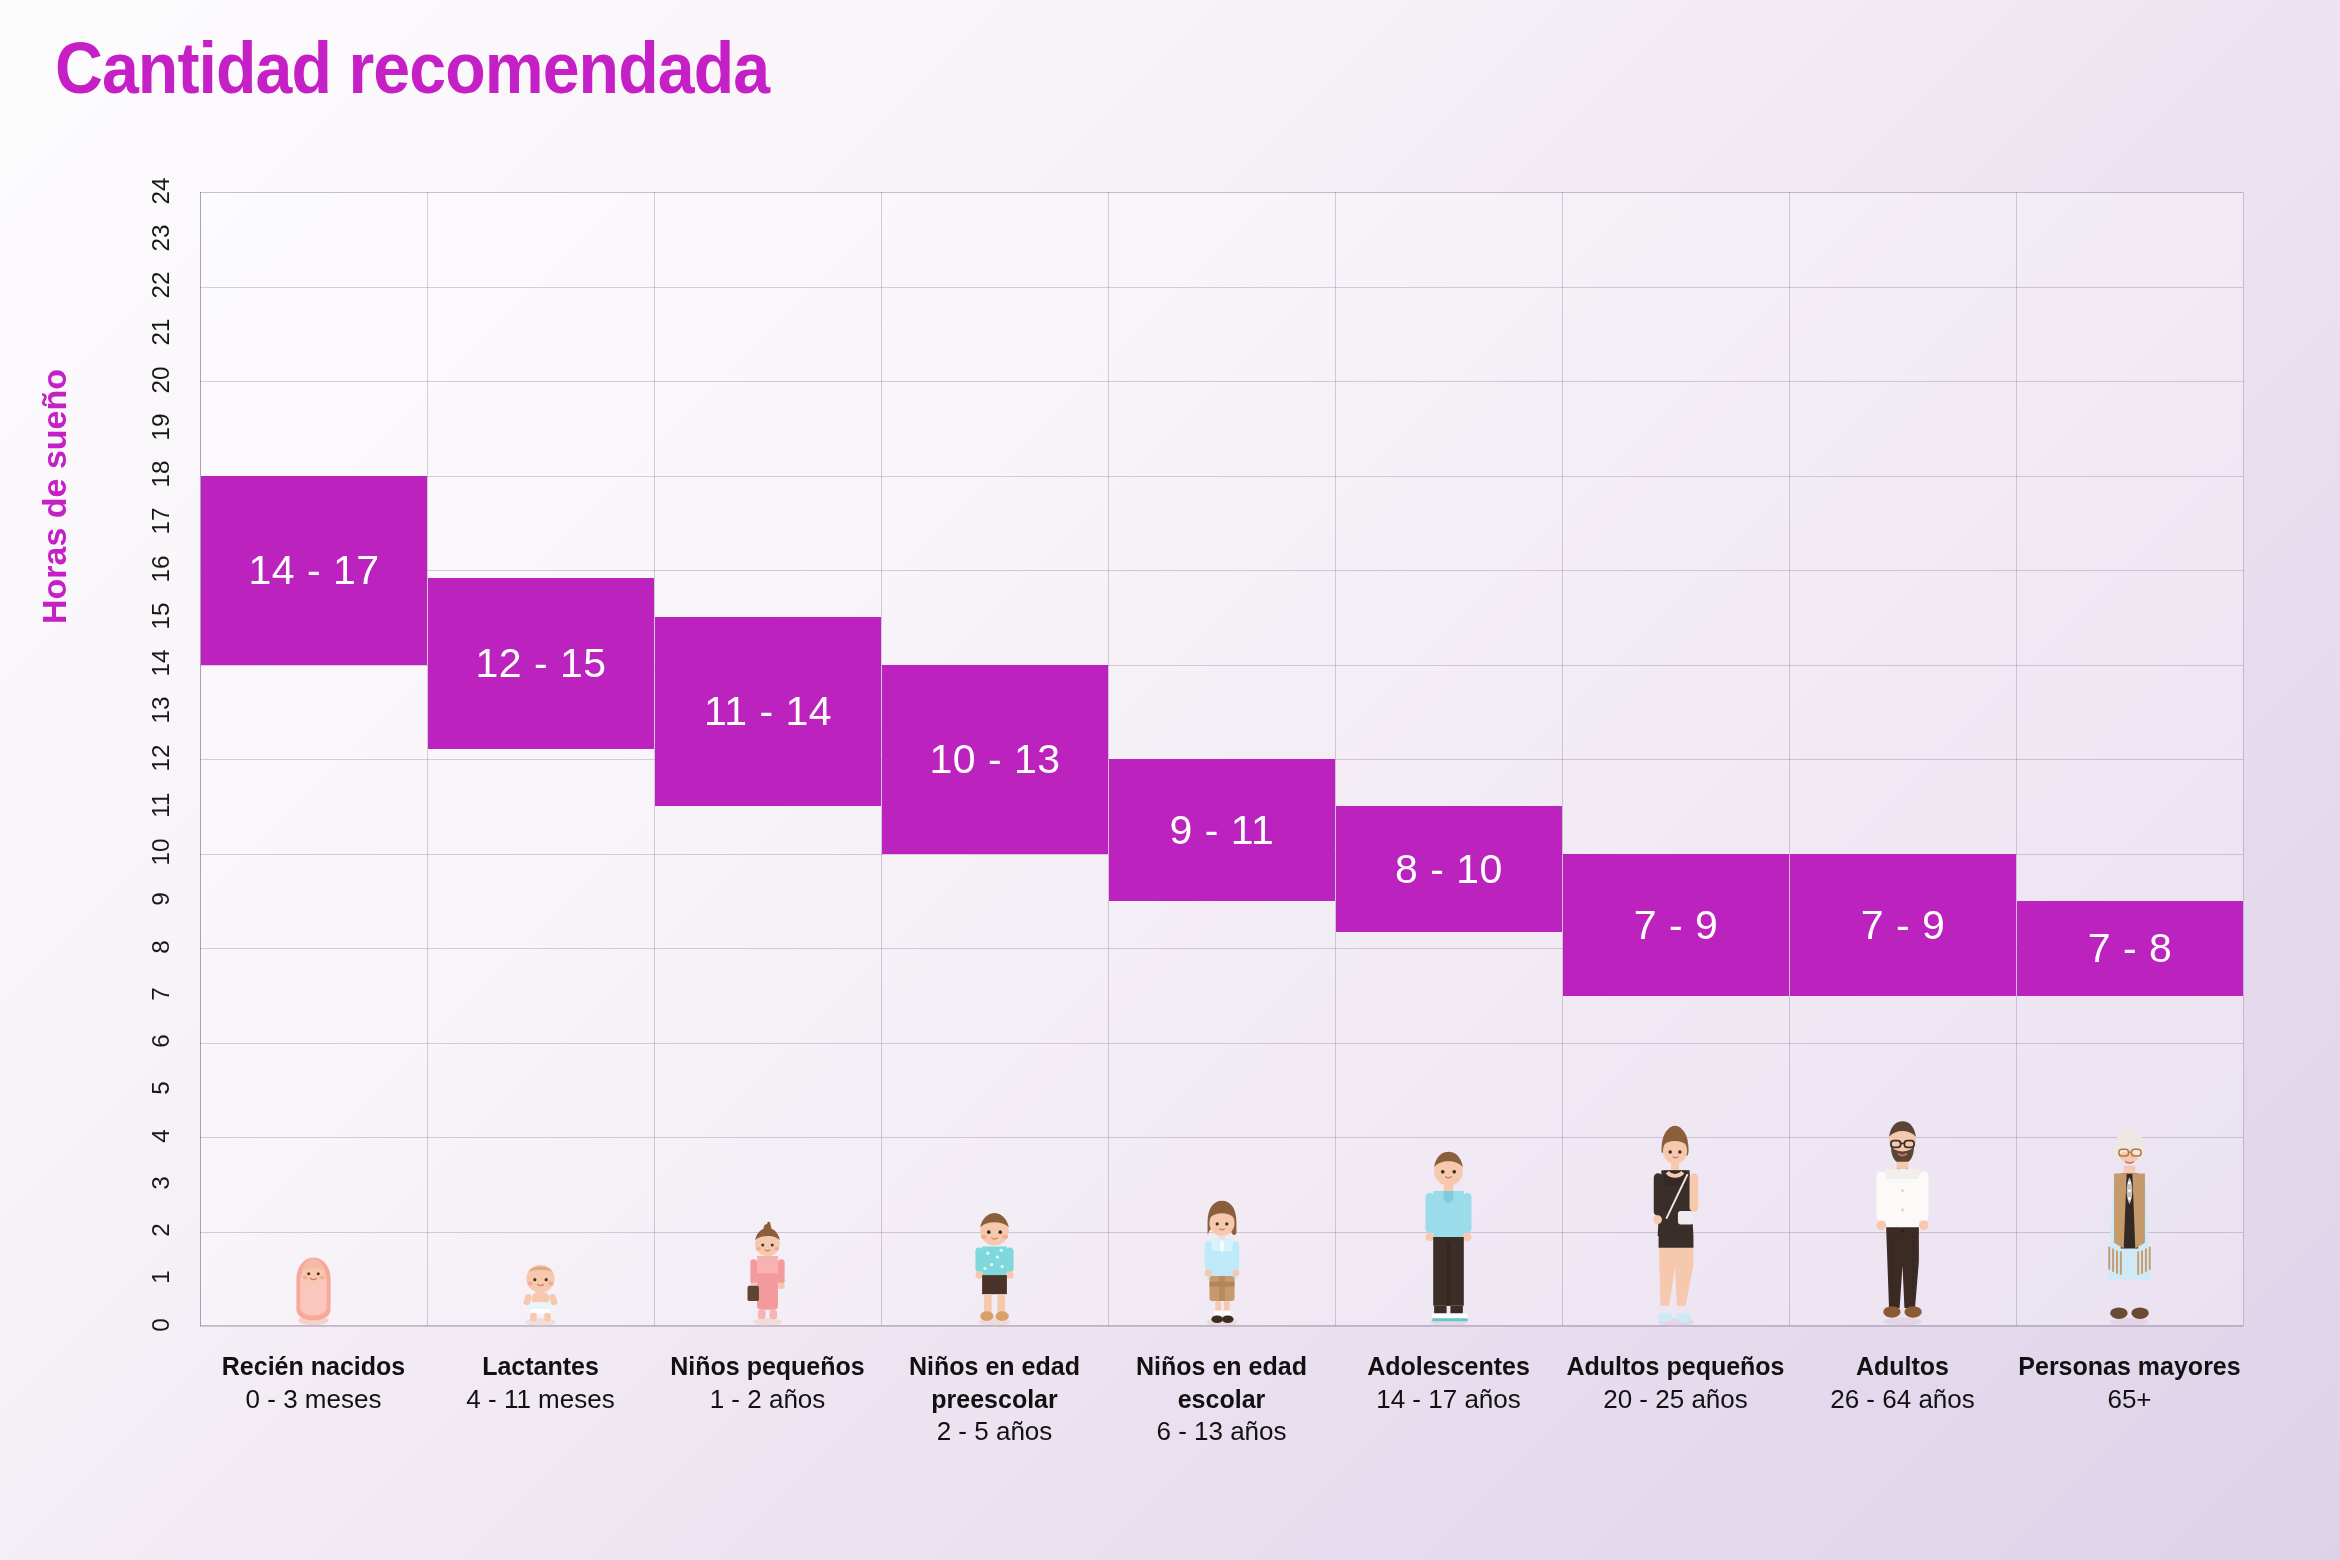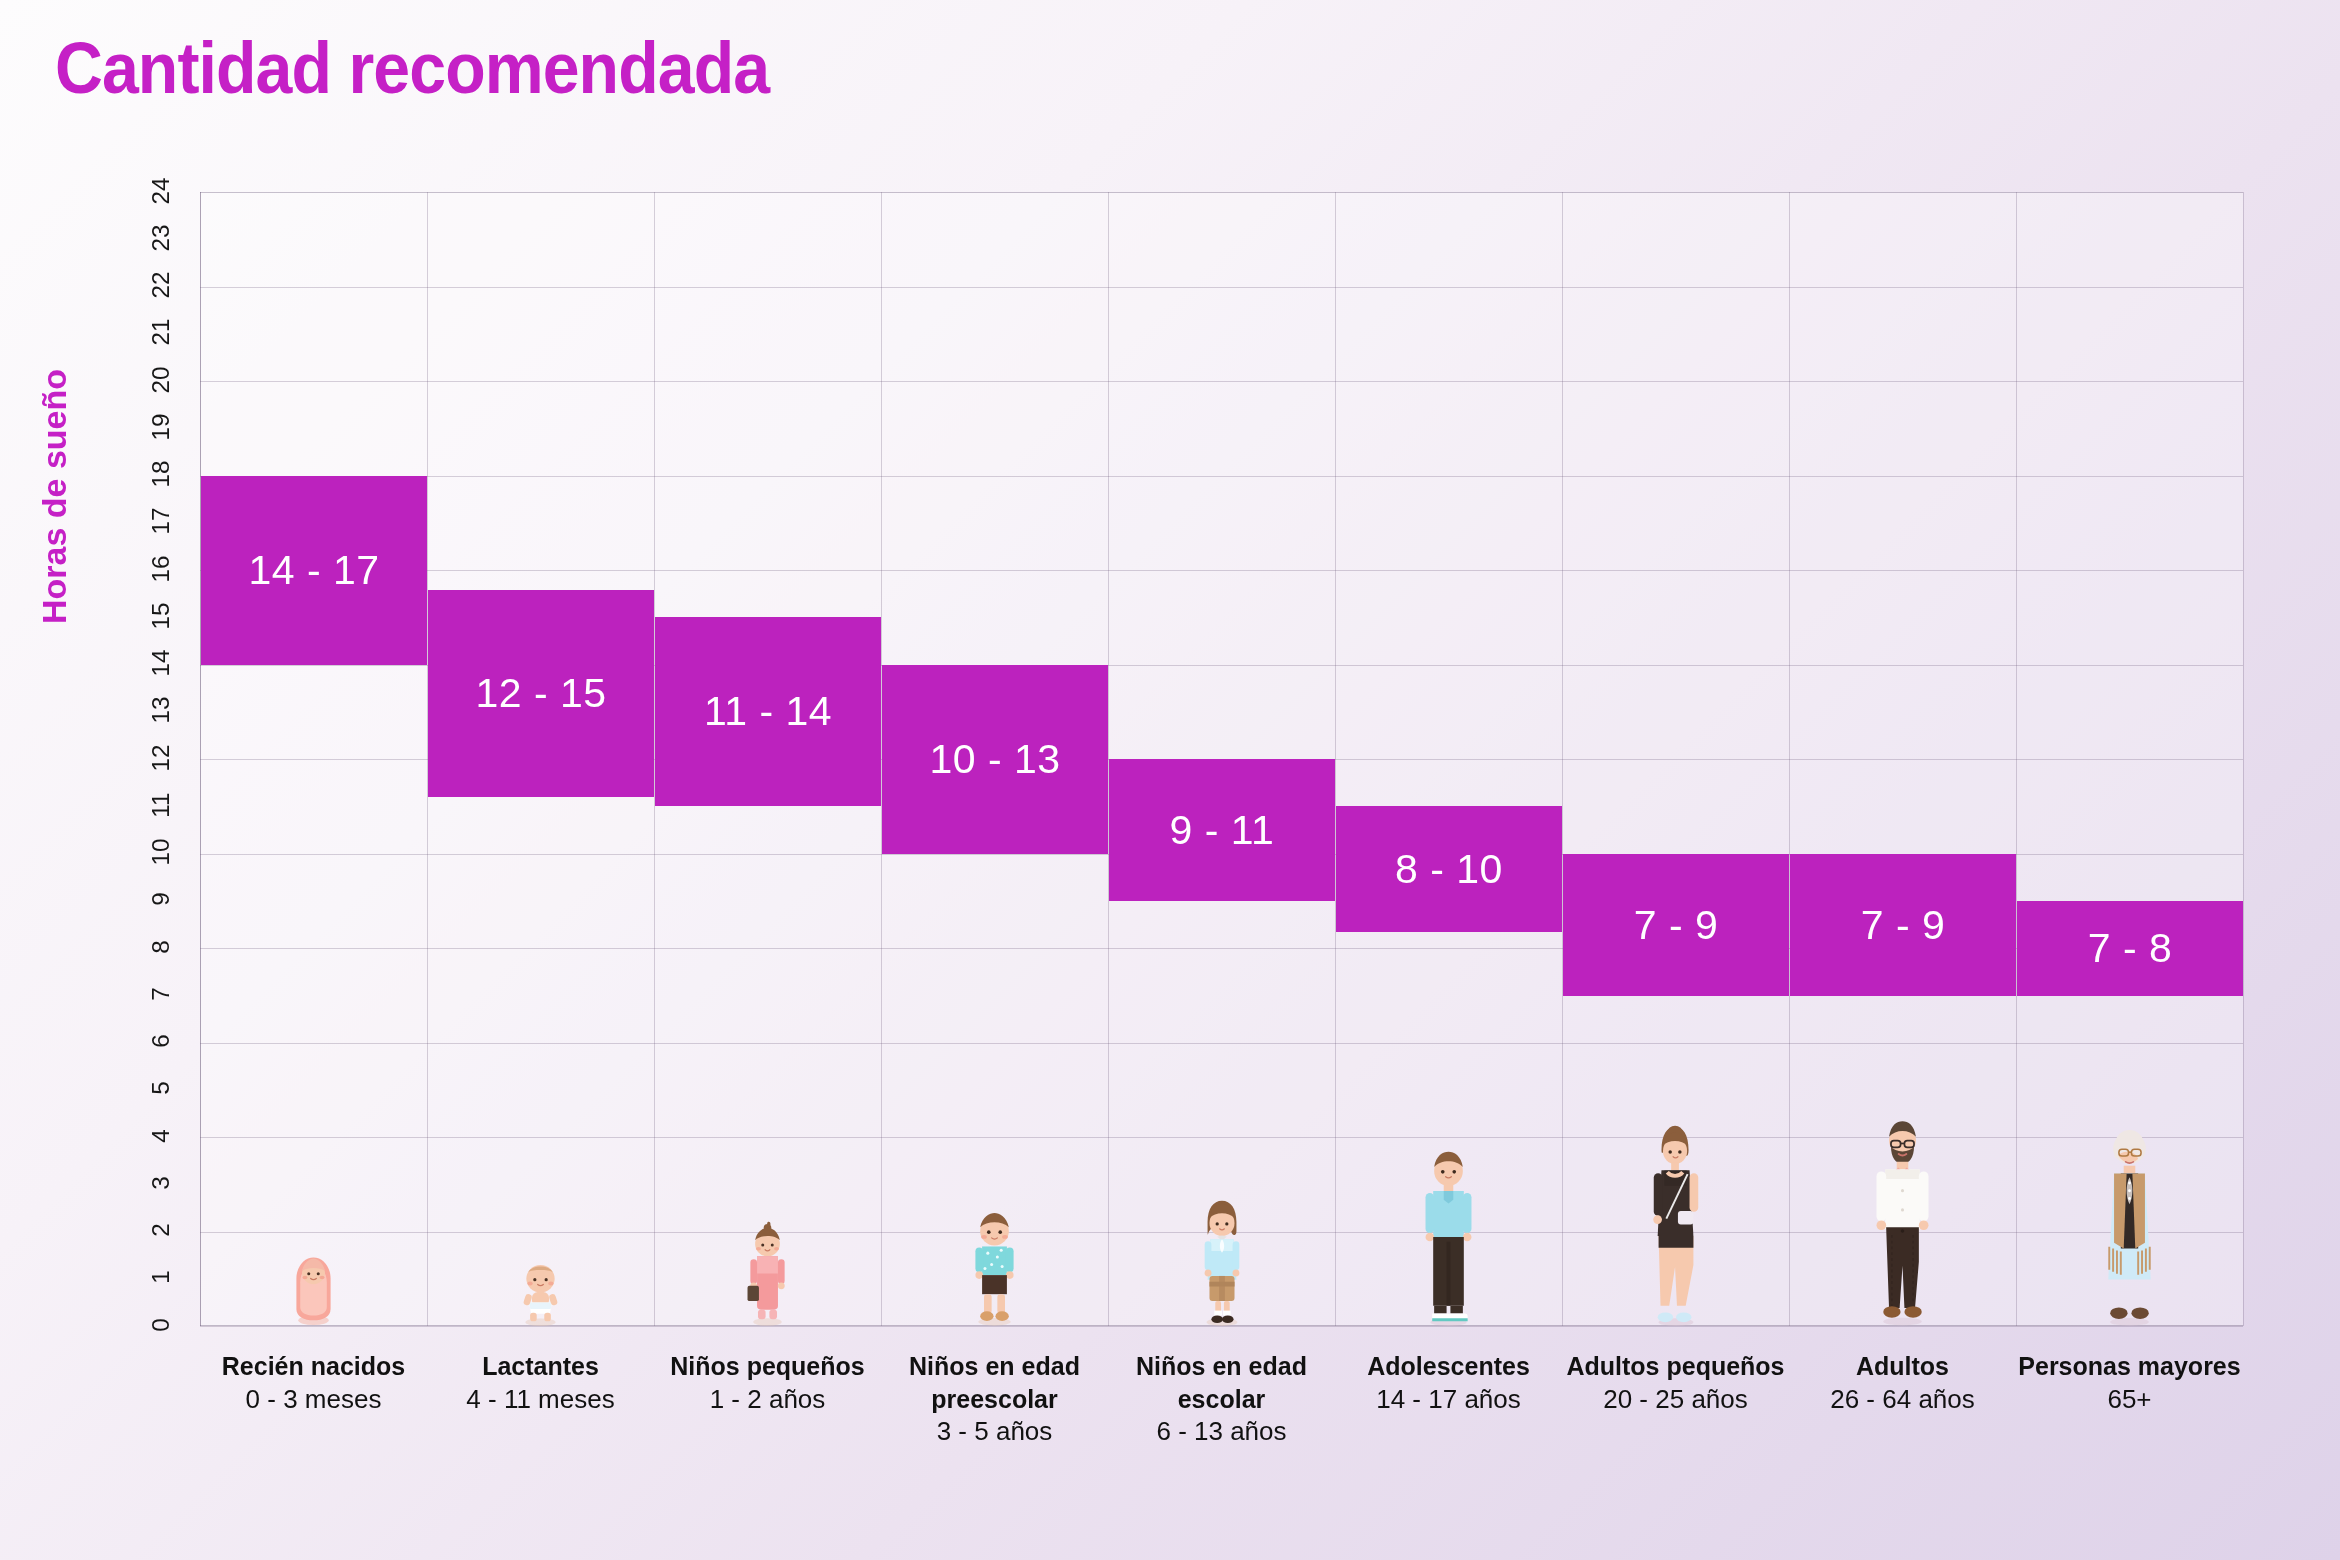--- a/index.html
+++ b/index.html
@@ -376,21 +376,21 @@
         <path d="M63 128v24M59 130v24M55 132v24M51 133v24"></path>
       </g>
       <ellipse cx="31" cy="197" rx="9" ry="6" fill="#6B4A33"></ellipse>
       <ellipse cx="53" cy="197" rx="9" ry="6" fill="#6B4A33"></ellipse>
     </svg></div>
       </div>
     <div id="bars">
         <div class="bar" style="left: 1px; width: 226px; top: 284px; height: 189px;">
           <span>14 - 17</span>
         </div>
-        <div class="bar" style="left: 228px; width: 226px; top: 398px; height: 207px;">
+        <div class="bar" style="left: 228px; width: 226px; top: 386px; height: 171px;">
           <span>12 - 15</span>
         </div>
         <div class="bar" style="left: 455px; width: 226px; top: 425px; height: 189px;">
           <span>11 - 14</span>
         </div>
         <div class="bar" style="left: 682px; width: 226px; top: 473px; height: 189px;">
           <span>10 - 13</span>
         </div>
         <div class="bar" style="left: 909px; width: 226px; top: 567px; height: 142px;">
           <span>9 - 11</span>
@@ -418,21 +418,21 @@
       <div class="xlab" style="left: 427px; top: 1350px; width: 227px;">
         <span class="nm">Lactantes</span>
         <span class="ag">4 - 11 meses</span>
       </div>
       <div class="xlab" style="left: 654px; top: 1350px; width: 227px;">
         <span class="nm">Niños pequeños</span>
         <span class="ag">1 - 2 años</span>
       </div>
       <div class="xlab" style="left: 881px; top: 1350px; width: 227px;">
         <span class="nm">Niños en edad preescolar</span>
-        <span class="ag">3 - 5 años</span>
+        <span class="ag">2 - 5 años</span>
       </div>
       <div class="xlab" style="left: 1108px; top: 1350px; width: 227px;">
         <span class="nm">Niños en edad escolar</span>
         <span class="ag">6 - 13 años</span>
       </div>
       <div class="xlab" style="left: 1335px; top: 1350px; width: 227px;">
         <span class="nm">Adolescentes</span>
         <span class="ag">14 - 17 años</span>
       </div>
       <div class="xlab" style="left: 1562px; top: 1350px; width: 227px;">

